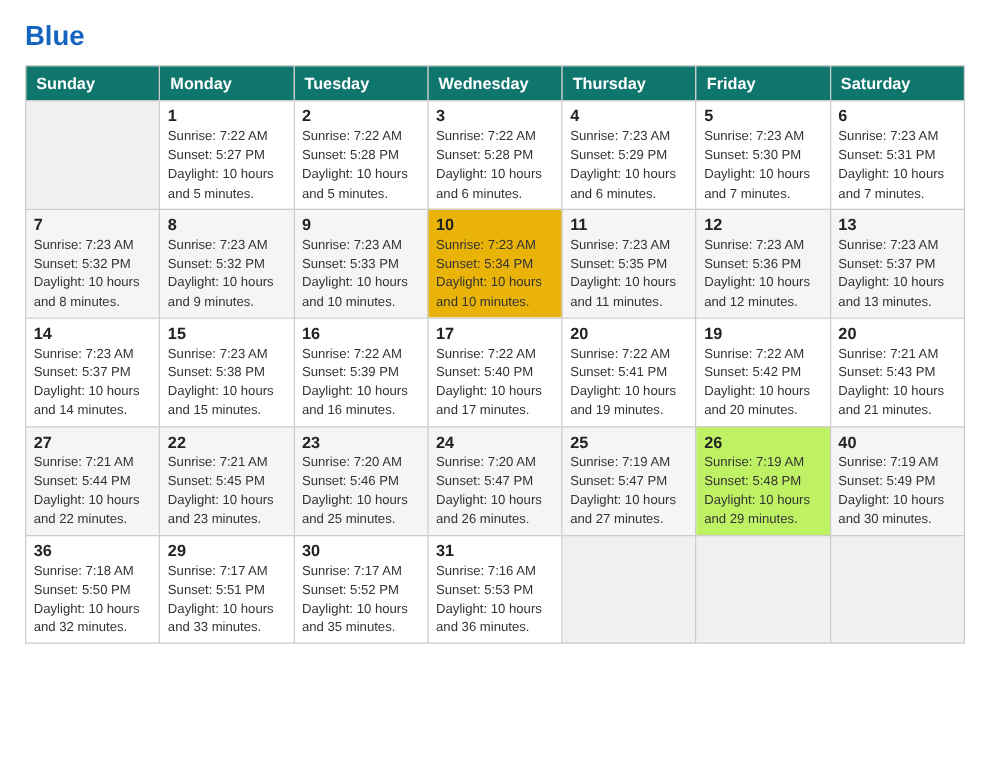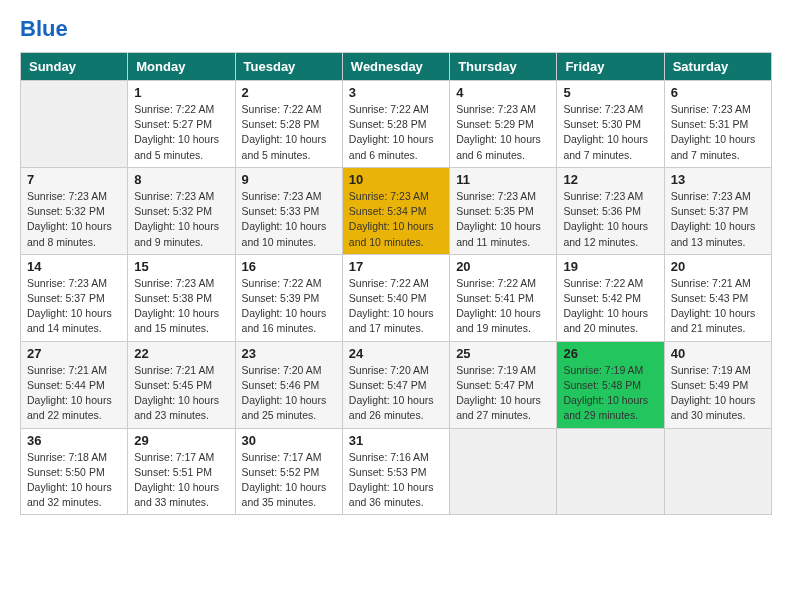--- a/index.html
+++ b/index.html
@@ -277,21 +277,21 @@
 Daylight: 10 hours
 and 26 minutes.</div>
         </td>
         <td style="background: rgb(245, 245, 245);">
           <div class="day-num">25</div>
           <div class="day-info" style="white-space: pre-line;">Sunrise: 7:19 AM
 Sunset: 5:47 PM
 Daylight: 10 hours
 and 27 minutes.</div>
         </td>
-        <td style="background: #22c55e;">
+        <td style="background: #bef264;">
           <div class="day-num">26</div>
           <div class="day-info" style="white-space: pre-line;">Sunrise: 7:19 AM
 Sunset: 5:48 PM
 Daylight: 10 hours
 and 29 minutes.</div>
         </td>
         <td style="background: rgb(245, 245, 245);">
           <div class="day-num">40</div>
           <div class="day-info" style="white-space: pre-line;">Sunrise: 7:19 AM
 Sunset: 5:49 PM

